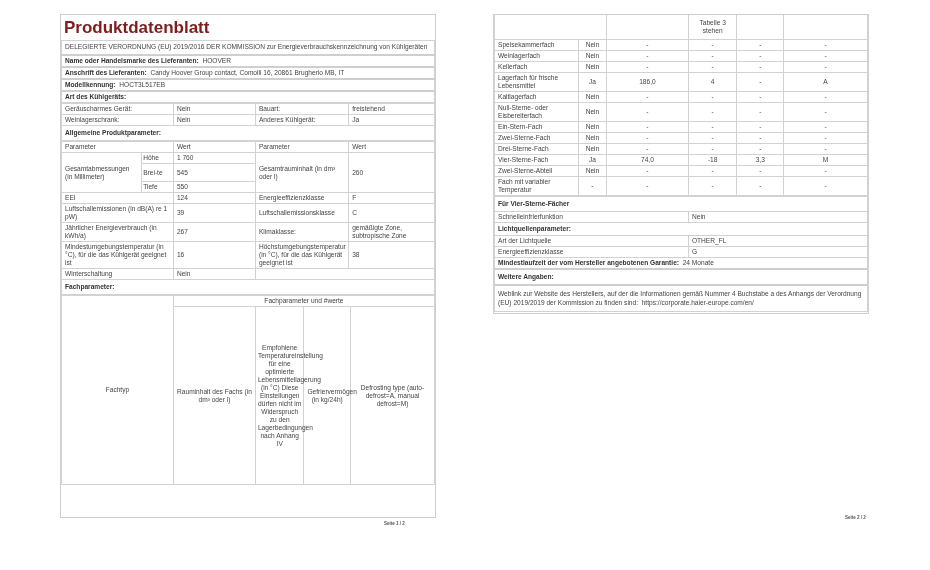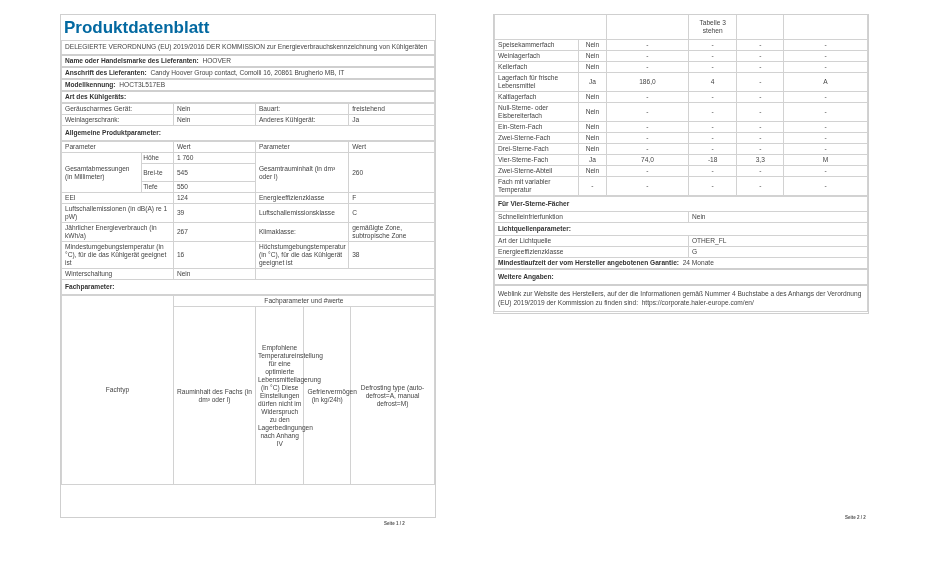--- a/index.html
+++ b/index.html
@@ -7,21 +7,21 @@
     width: 930px; height: 570px; background: #ffffff; position: relative; overflow: hidden;
     font-family: "Liberation Sans", sans-serif; color: #3a3a3a;
   }
   .page { position: absolute; background: #fff; }
   #page1 { left: 60px; top: 14px; width: 376px; height: 504px; }
   #page2 { left: 493px; top: 14px; width: 376px; height: 300px; }
 
   table { border-collapse: collapse; width: 100%; table-layout: fixed; }
   td { border: 1px solid #d2d2d2; font-size: 6.6px; line-height: 8px; padding: 1px 3px; vertical-align: middle; color: #444; }
   .frame { border: 1px solid #cfcfcf; }
-  .title { font-size: 17px; font-weight: bold; color: #0369a1; padding: 3px 3px 2px 3px; line-height: 20px; }
+  .title { font-size: 17px; font-weight: bold; color: #7f1d1d; padding: 3px 3px 2px 3px; line-height: 20px; }
   .center { text-align: center; }
   .lbl { font-weight: bold; color: #333; }
   .pageno { position: absolute; font-size: 4.5px; color: #555; font-weight: bold; }
   #p1no { left: 384px; top: 521px; }
   #p2no { left: 845px; top: 515px; }
   .narrow { padding: 1px 1px; }
   .sep-bottom td { border-bottom: 2px solid #cfcfcf; }
 </style>
 </head>
 <body>

